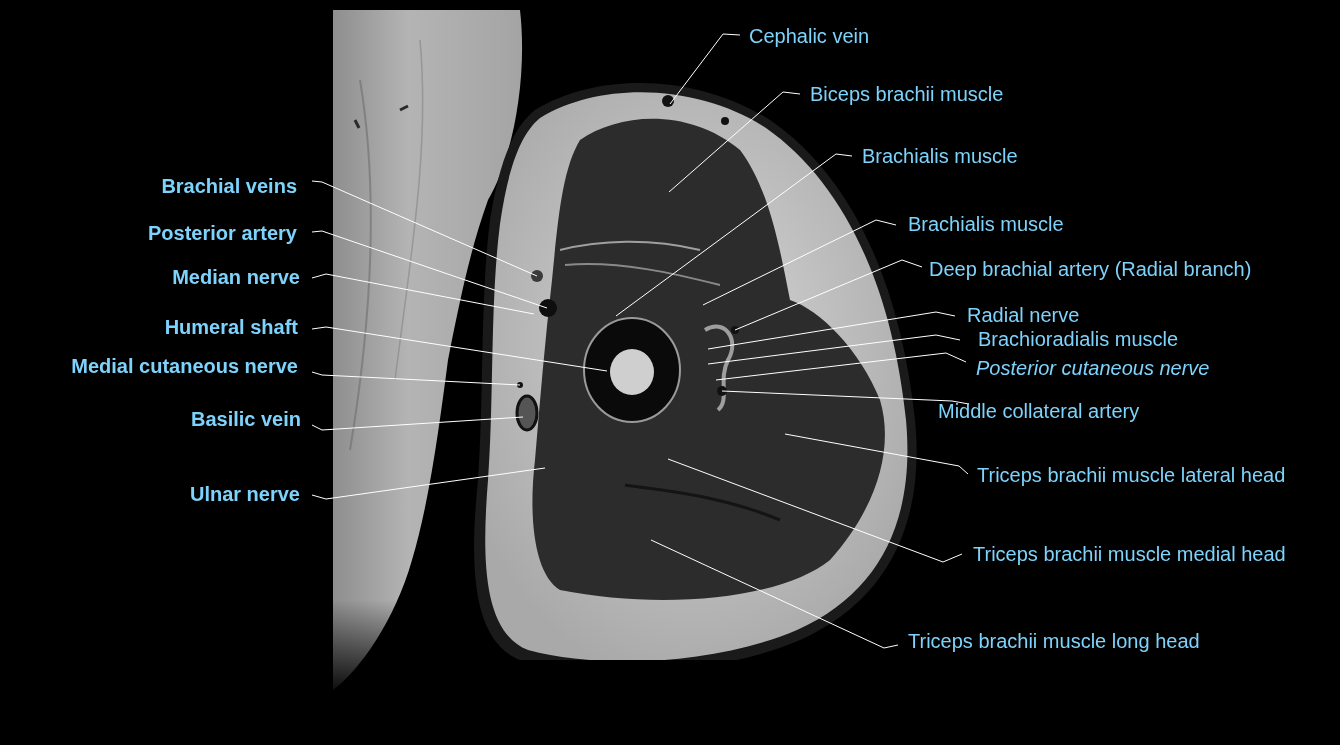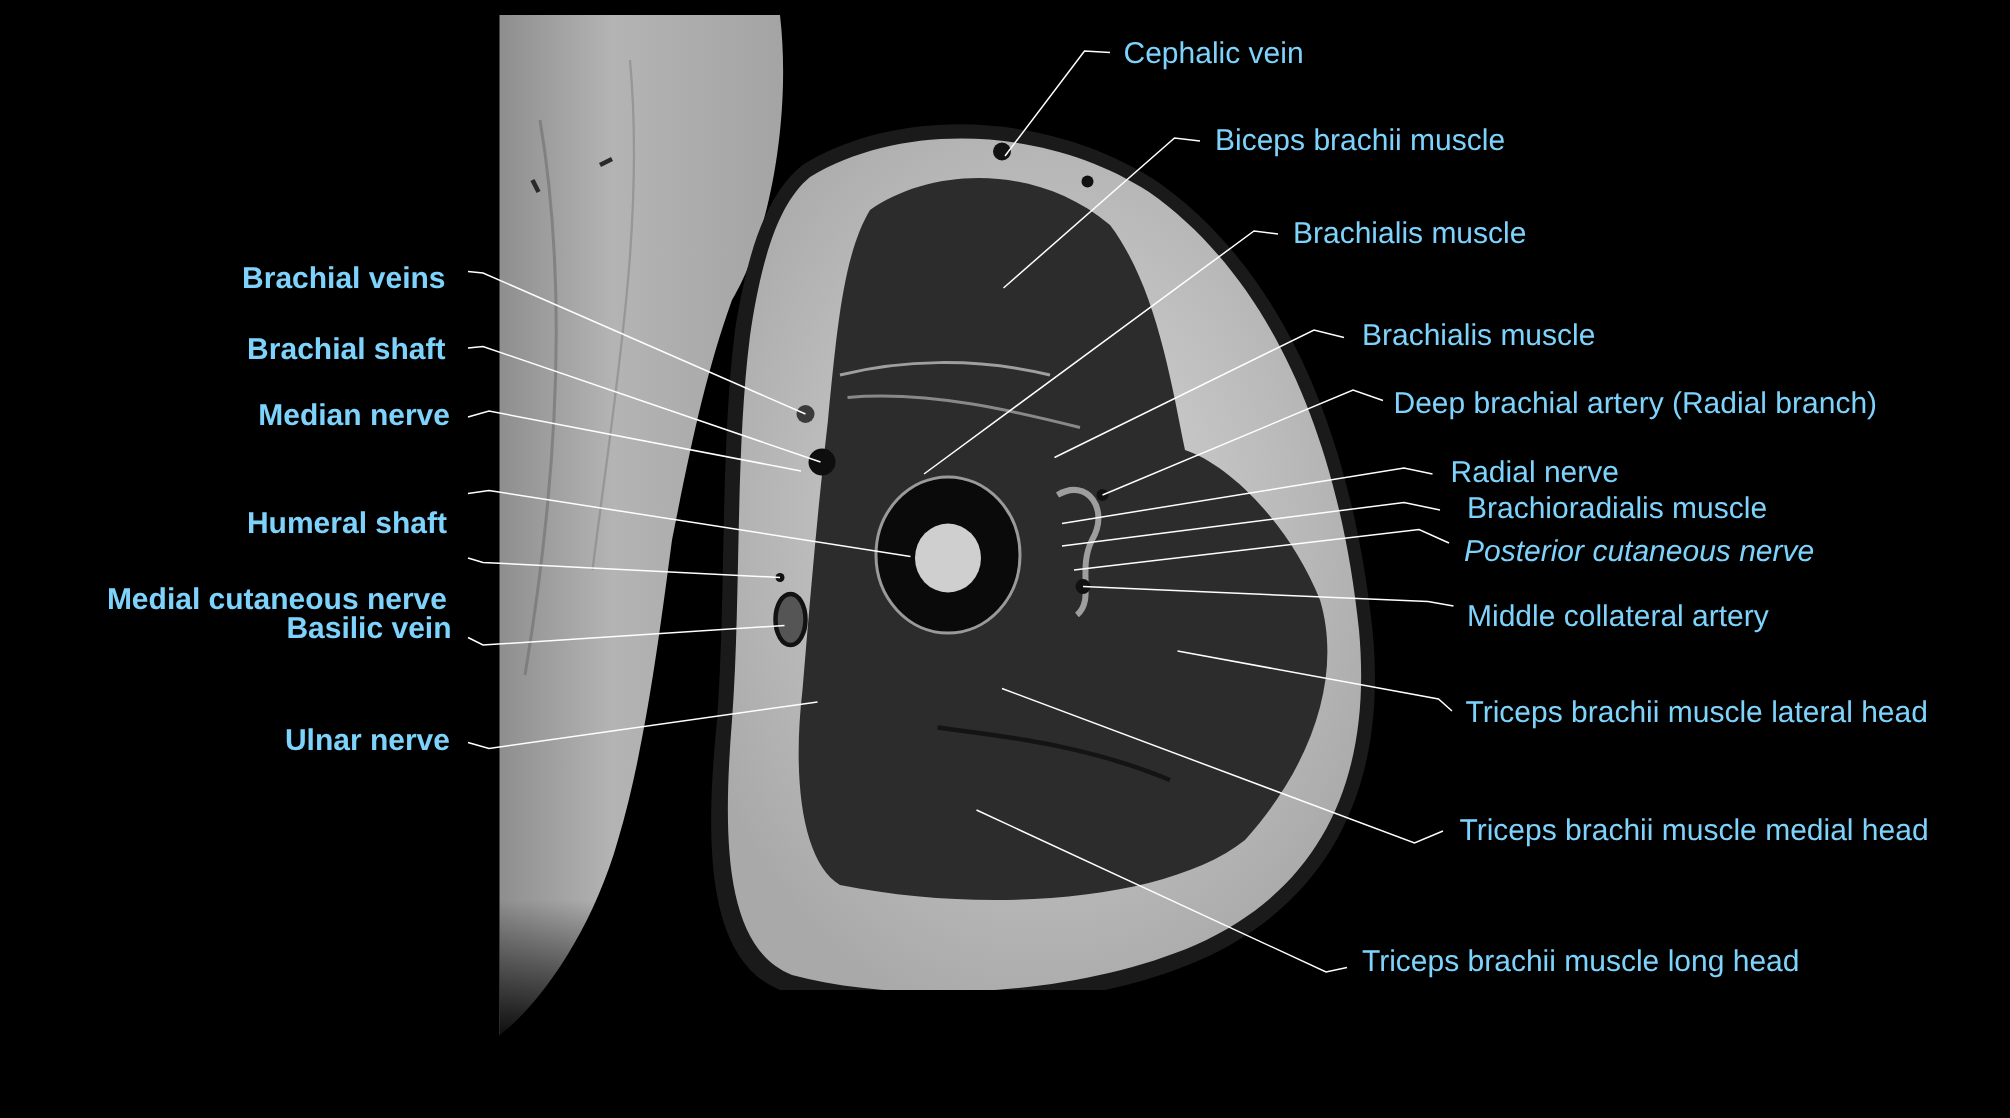--- a/index.html
+++ b/index.html
@@ -85,34 +85,34 @@
         <polyline points="966,362 946,353 716,380"></polyline>
         <polyline points="969,404 952,401 722,391"></polyline>
         <polyline points="968,474 959,466 785,434"></polyline>
         <polyline points="962,554 943,562 668,459"></polyline>
         <polyline points="898,645 884,648 651,540"></polyline>
       </g>
   </svg>
 
   <div id="labels-left">
       <div class="label left" style="top: 175px; right: 1043px;">Brachial veins</div>
-      <div class="label left" style="top: 222px; right: 1043px;">Brachial shaft</div>
+      <div class="label left" style="top: 222px; right: 1043px;">Posterior artery</div>
       <div class="label left" style="top: 266px; right: 1040px;">Median nerve</div>
-      <div class="label left" style="top: 338px; right: 1042px; margin-left: 12px;">Humeral shaft</div>
-      <div class="label left" style="top: 355px; right: 1042px; margin-top: 34px;">Medial cutaneous nerve</div>
+      <div class="label left" style="top: 316px; right: 1042px; margin-left: 12px;">Humeral shaft</div>
+      <div class="label left" style="top: 355px; right: 1042px;">Medial cutaneous nerve</div>
       <div class="label left" style="top: 408px; right: 1039px; text-align: right;">Basilic vein</div>
       <div class="label left" style="top: 483px; right: 1040px;">Ulnar nerve</div>
     </div>
   <div id="labels-right">
       <div class="label right" style="top: 25px; left: 749px;">Cephalic vein</div>
       <div class="label right" style="top: 83px; left: 810px;">Biceps brachii muscle</div>
       <div class="label right" style="top: 145px; left: 862px;">Brachialis muscle</div>
       <div class="label right" style="top: 213px; left: 908px;">Brachialis muscle</div>
       <div class="label right" style="top: 258px; left: 929px;">Deep brachial artery (Radial branch)</div>
       <div class="label right" style="top: 304px; left: 967px;">Radial nerve</div>
       <div class="label right" style="top: 328px; left: 934px; margin-left: 44px;">Brachioradialis muscle</div>
       <div class="label right" style="top: 357px; left: 976px; font-style: italic;">Posterior cutaneous nerve</div>
-      <div class="label right" style="top: 400px; left: 978px; text-align: right;">Middle collateral artery</div>
+      <div class="label right" style="top: 400px; left: 938px; text-align: right;">Middle collateral artery</div>
       <div class="label right" style="top: 464px; left: 977px;">Triceps brachii muscle lateral head</div>
       <div class="label right" style="top: 543px; left: 973px;">Triceps brachii muscle medial head</div>
       <div class="label right" style="top: 630px; left: 908px;">Triceps brachii muscle long head</div>
     </div>
 </div>
 
 </body></html>

